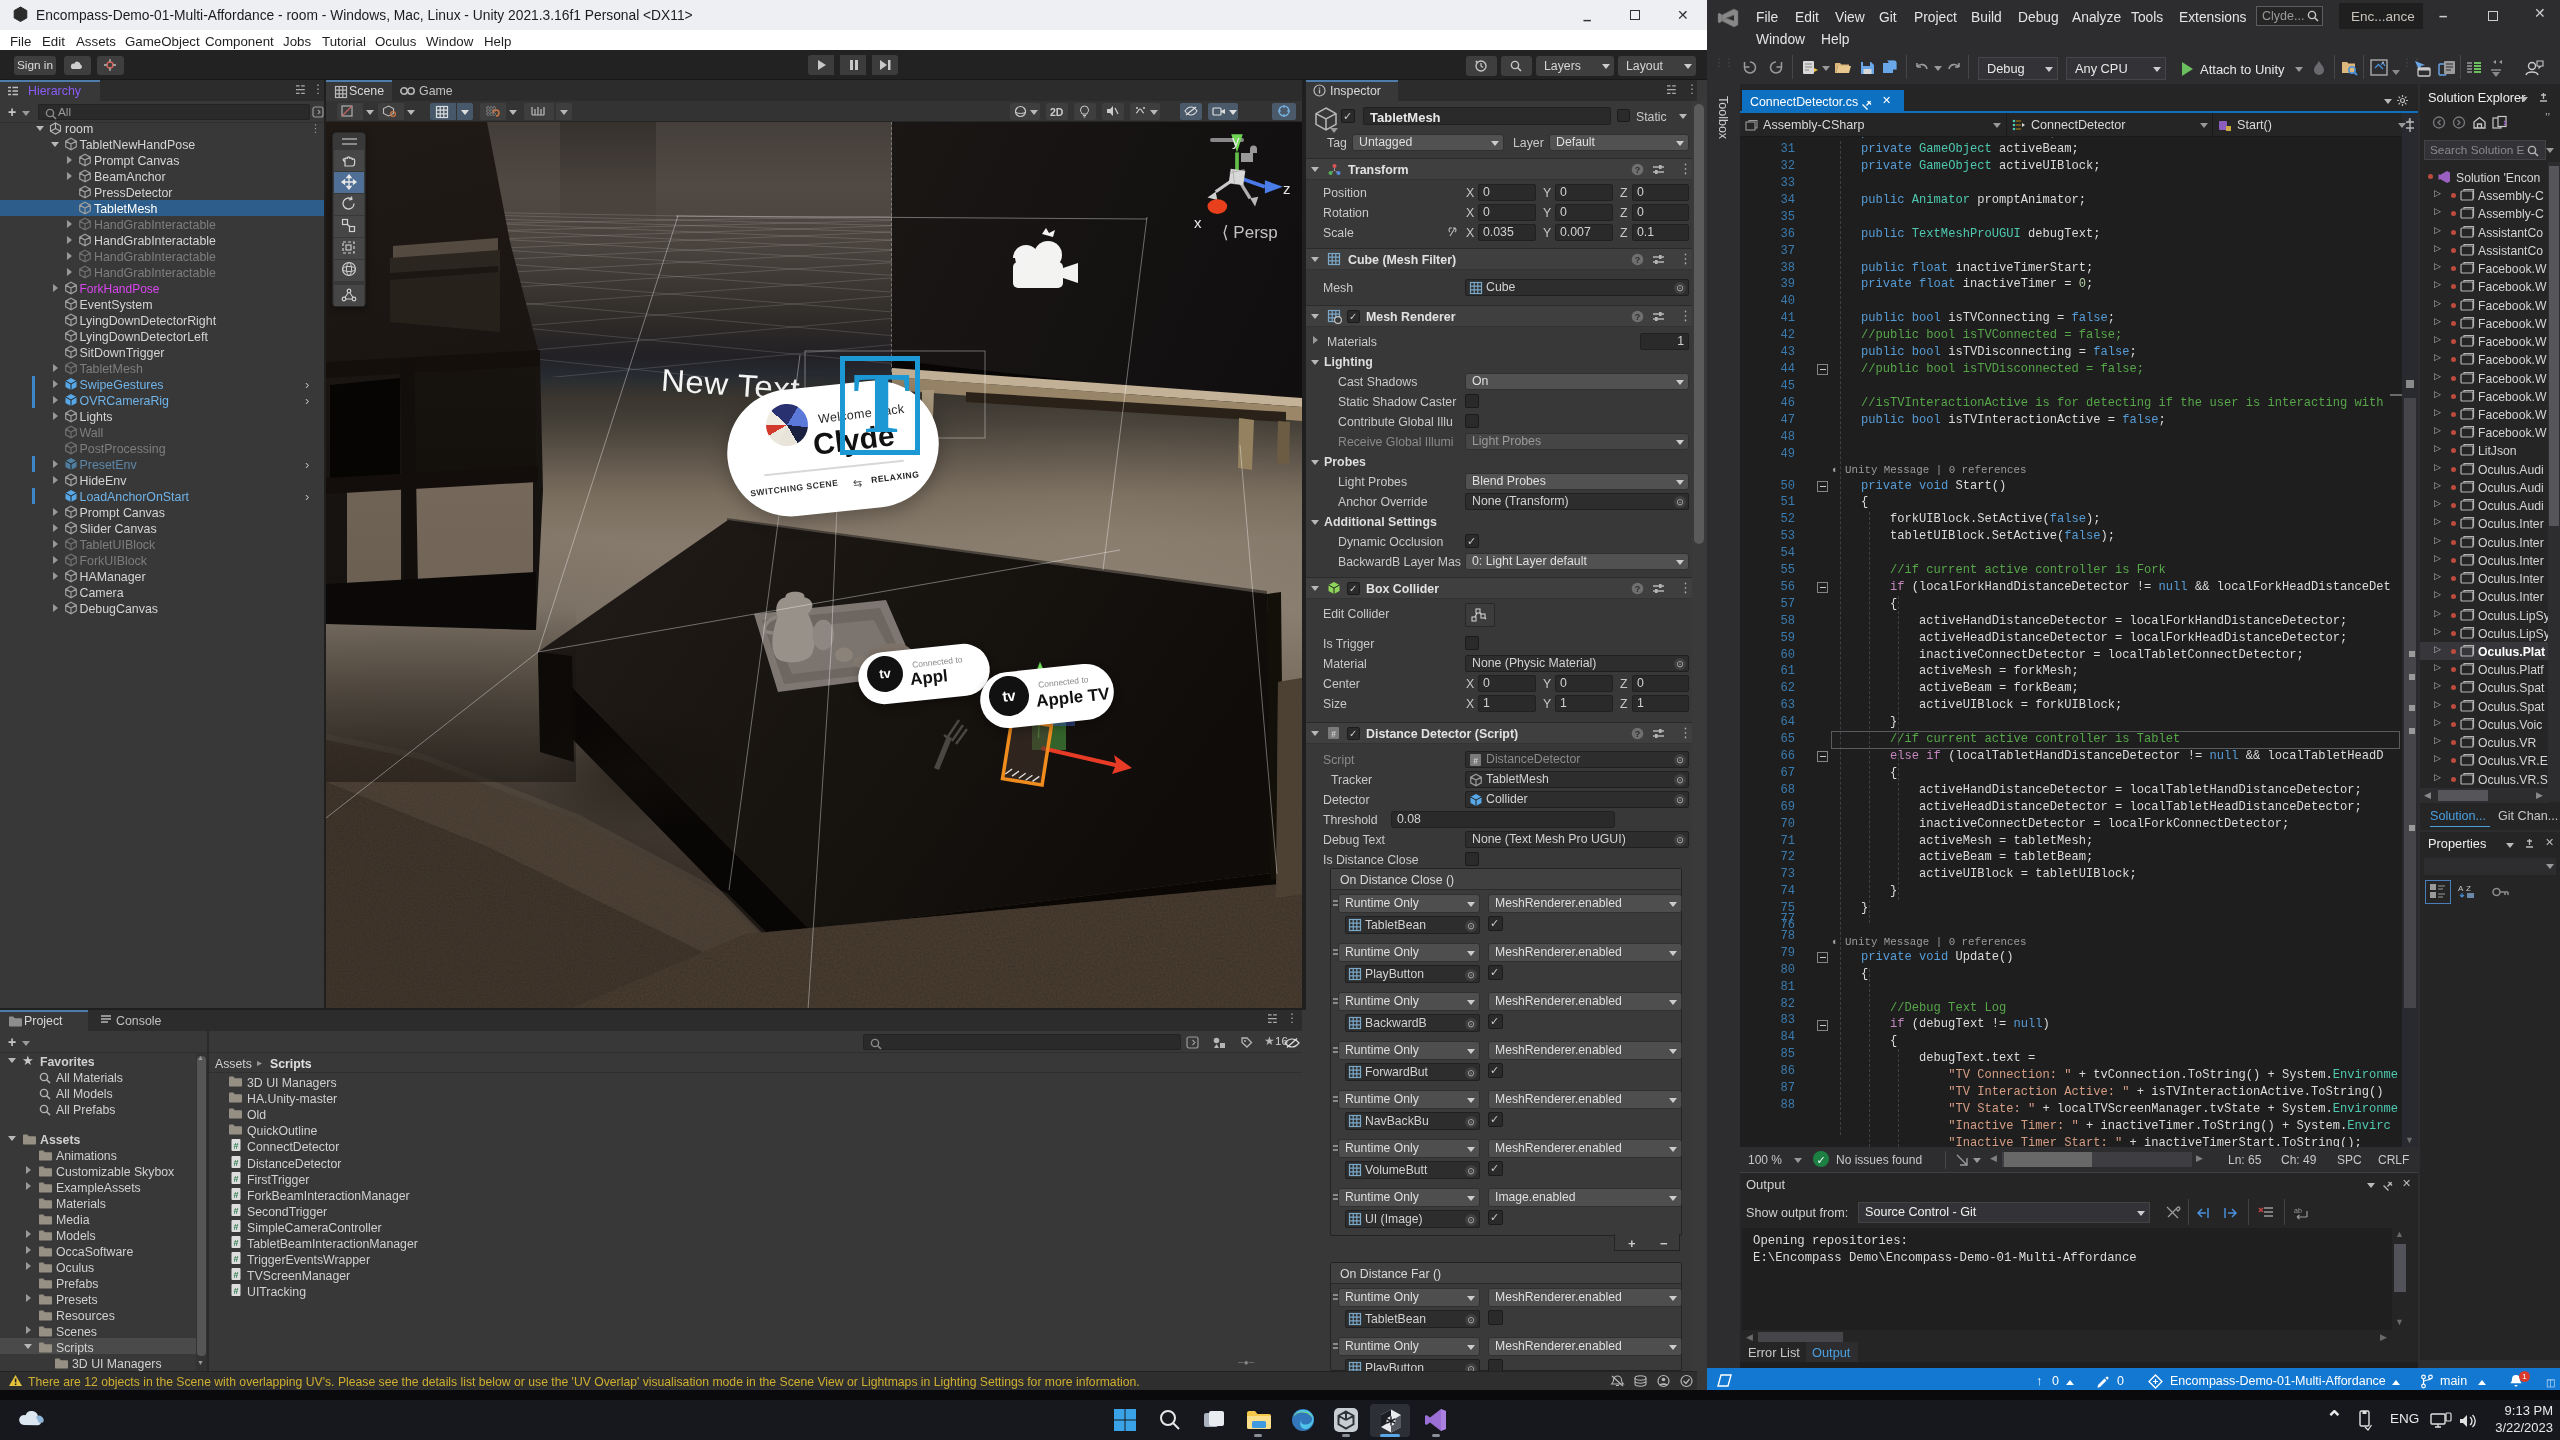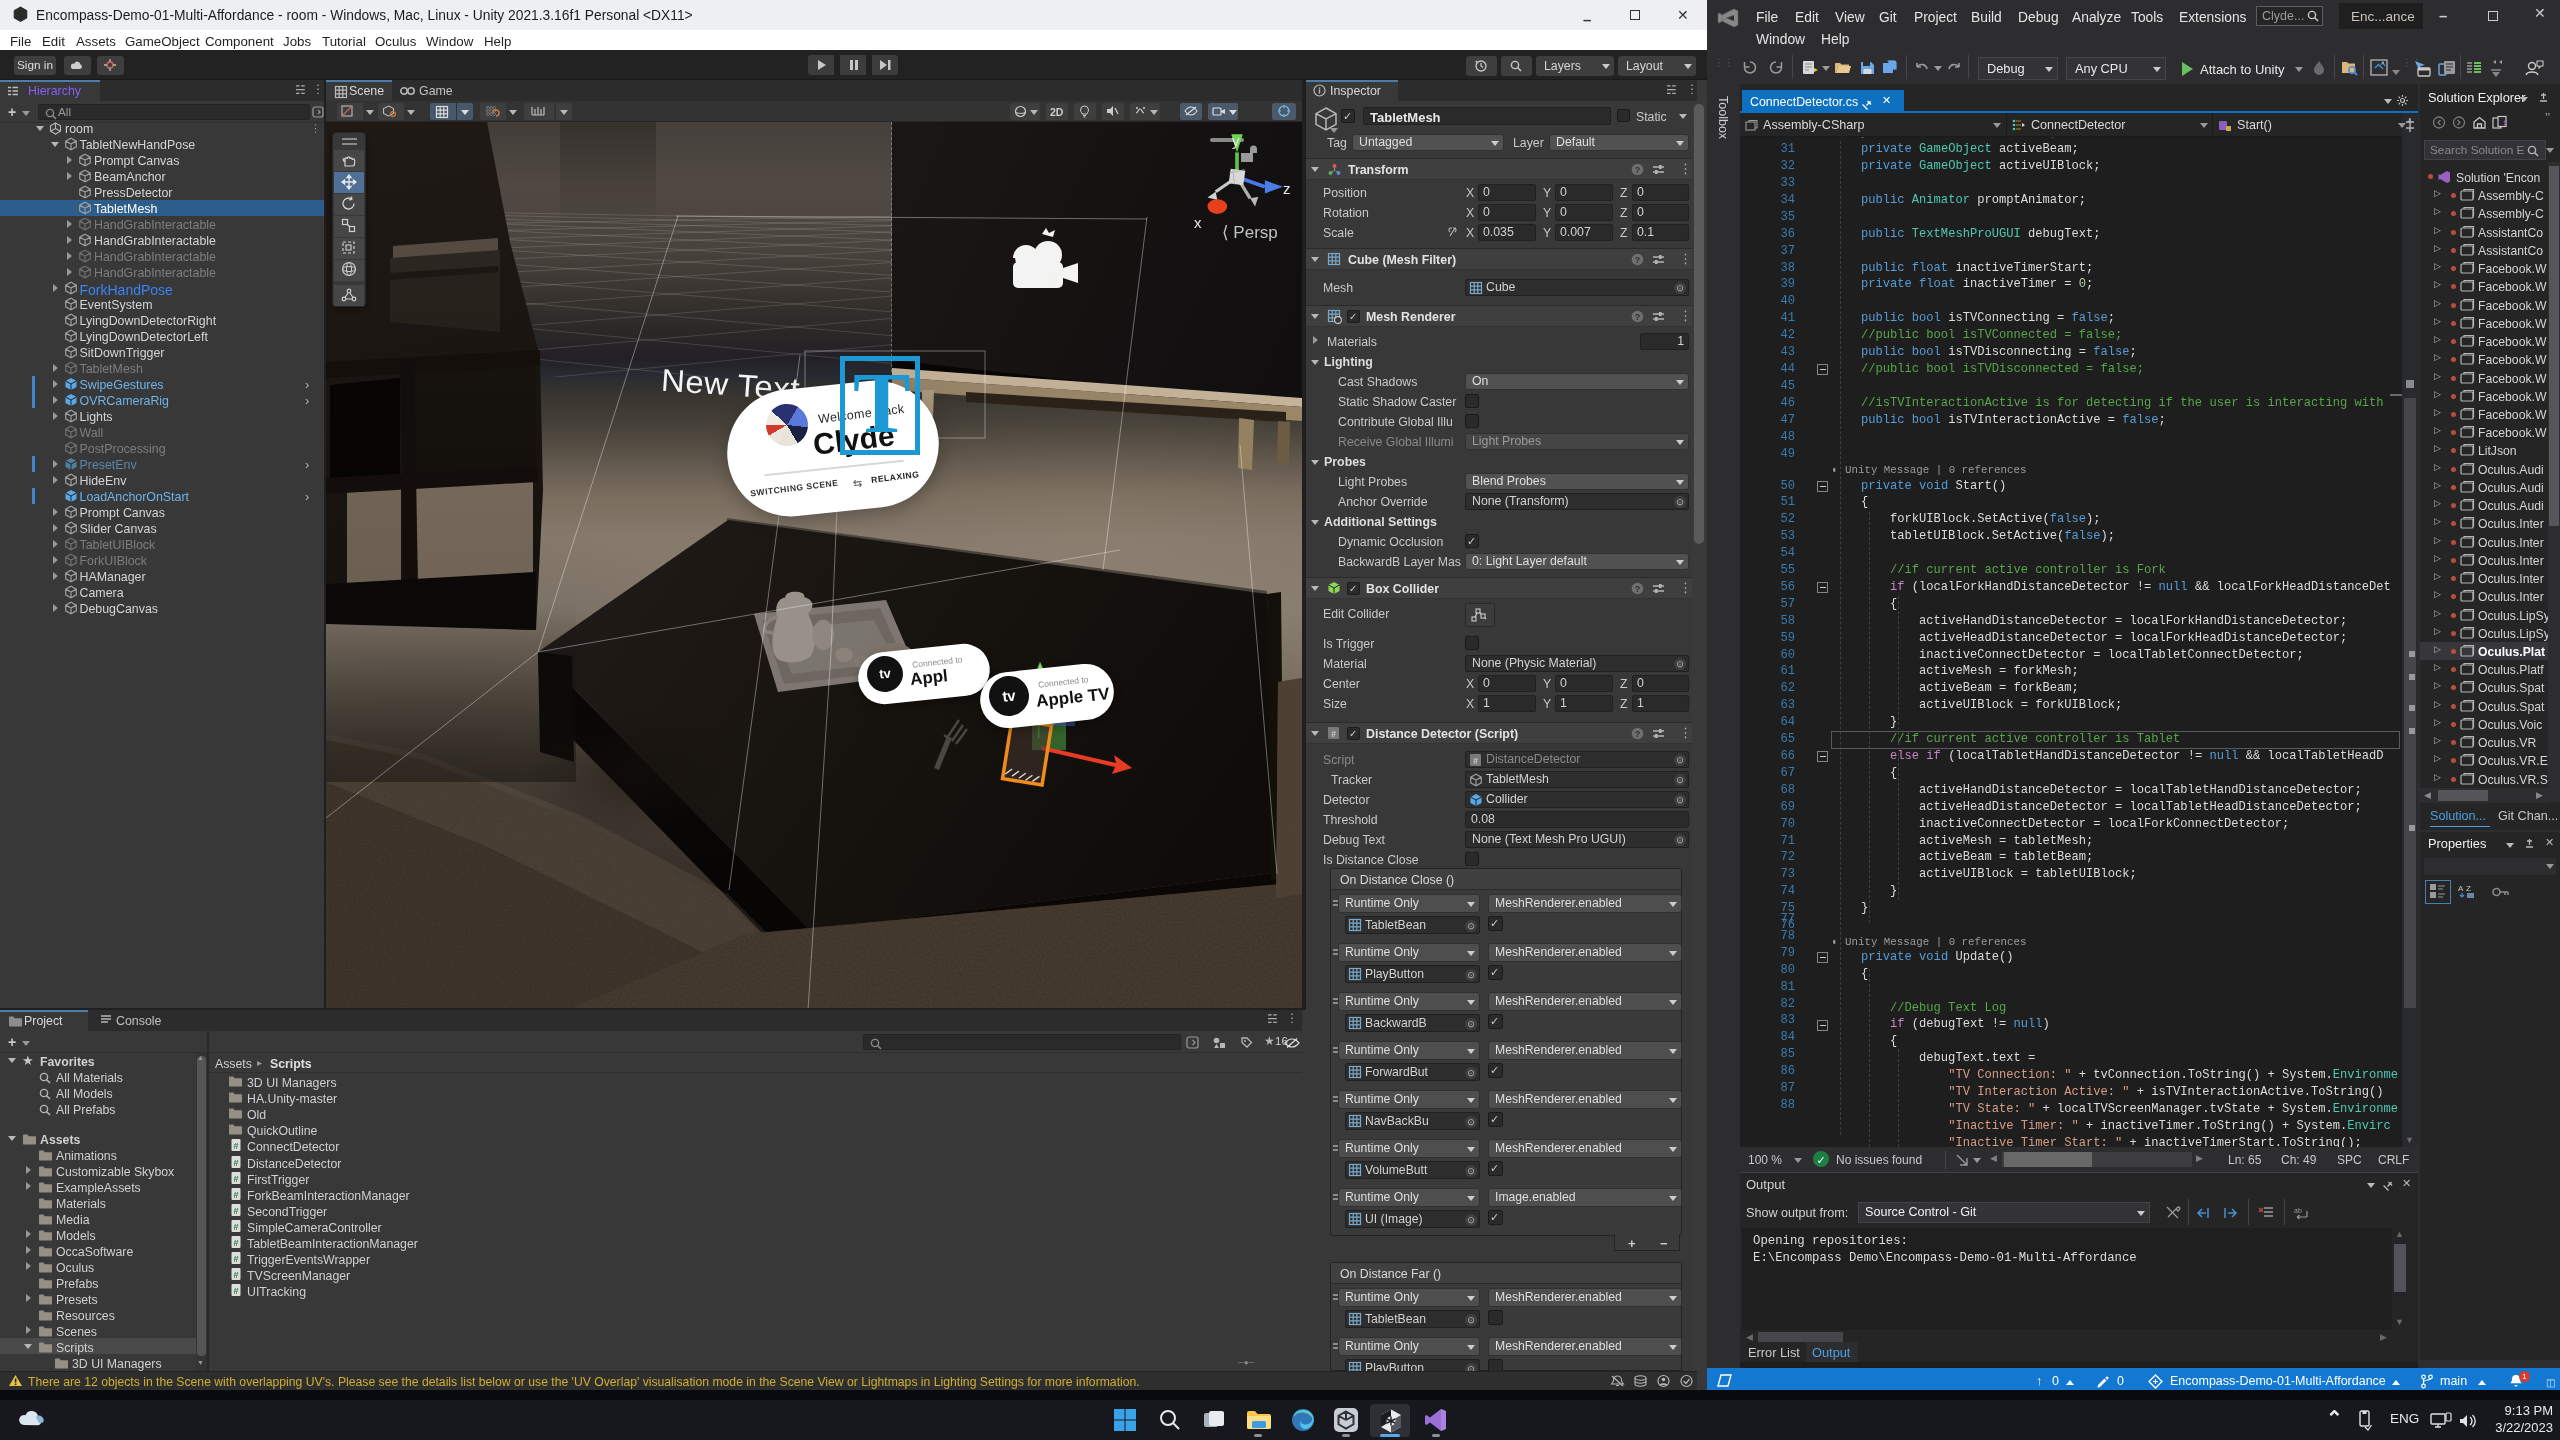--- a/index.html
+++ b/index.html
@@ -169,21 +169,21 @@
 <div style="position:absolute;left:94.0px;top:251px;font-size:12.4px;color:#7e7e7e;font-weight:400;white-space:nowrap;line-height:1;">HandGrabInteractable</div>
 <div class="tri" style="left:67.0px;top:268px"></div>
 <svg width="14" height="14" style="left:78.0px;top:265px;color:#6f6f6f">
     <use href="#cube"></use>
   </svg>
 <div style="position:absolute;left:94.0px;top:267px;font-size:12.4px;color:#7e7e7e;font-weight:400;white-space:nowrap;line-height:1;">HandGrabInteractable</div>
 <div class="tri" style="left:52.5px;top:284px"></div>
 <svg width="14" height="14" style="left:63.5px;top:281px;color:#9e9e9e">
     <use href="#cube"></use>
   </svg>
-<div style="position:absolute;left:79.5px;top:283px;font-size:14px;color:#3b82f6;font-weight:400;white-space:nowrap;line-height:1;">ForkHandPose</div>
+<div style="position:absolute;left:79.5px;top:283px;font-size:12px;color:#d946ef;font-weight:400;white-space:nowrap;line-height:1;">ForkHandPose</div>
 <svg width="14" height="14" style="left:63.5px;top:297px;color:#9e9e9e">
     <use href="#cube"></use>
   </svg>
 <div style="position:absolute;left:79.5px;top:299px;font-size:12.4px;color:#d4d4d4;font-weight:400;white-space:nowrap;line-height:1;">EventSystem</div>
 <svg width="14" height="14" style="left:63.5px;top:313px;color:#9e9e9e">
     <use href="#cube"></use>
   </svg>
 <div style="position:absolute;left:79.5px;top:315px;font-size:12.4px;color:#d4d4d4;font-weight:400;white-space:nowrap;line-height:1;">LyingDownDetectorRight</div>
 <svg width="14" height="14" style="left:63.5px;top:329px;color:#9e9e9e">
     <use href="#cube"></use>
@@ -792,21 +792,21 @@
 <div style="position:absolute;left:1465px;top:771px;width:224px;height:17px;background:#2d2d2d;border:1px solid #202020;border-radius:2px;color:#d2d2d2;font-size:12.3px;line-height:15px;padding-left:20px;white-space:nowrap;overflow:hidden">TabletMesh<div class="dot">⊙</div></div>
 <svg width="15" height="15" style="left:1469px;top:773px;color:#999">
     <use href="#cube"></use>
   </svg>
 <div style="position:absolute;left:1323px;top:794px;font-size:12.3px;color:#c9c9c9;font-weight:400;white-space:nowrap;line-height:1;">Detector</div>
 <div style="position:absolute;left:1465px;top:791px;width:224px;height:17px;background:#2d2d2d;border:1px solid #202020;border-radius:2px;color:#d2d2d2;font-size:12.3px;line-height:15px;padding-left:20px;white-space:nowrap;overflow:hidden">Collider<div class="dot">⊙</div></div>
 <svg width="14" height="14" style="left:1469px;top:793px;color:#58a8e8">
     <use href="#fcube"></use>
   </svg>
 <div style="position:absolute;left:1323px;top:814px;font-size:12.3px;color:#c9c9c9;font-weight:400;white-space:nowrap;line-height:1;">Threshold</div>
-<div style="position:absolute;left:1465px;top:811px;width:224px;height:17px;background:#2a2a2a;border:1px solid #212121;border-radius:3px;color:#d2d2d2;font-size:12.3px;line-height:15px;padding-left:5px">0.08</div>
+<div style="position:absolute;left:1391px;top:811px;width:224px;height:17px;background:#2a2a2a;border:1px solid #212121;border-radius:3px;color:#d2d2d2;font-size:12.3px;line-height:15px;padding-left:5px">0.08</div>
 <div style="position:absolute;left:1323px;top:834px;font-size:12.3px;color:#c9c9c9;font-weight:400;white-space:nowrap;line-height:1;">Debug Text</div>
 <div style="position:absolute;left:1465px;top:831px;width:224px;height:17px;background:#2d2d2d;border:1px solid #202020;border-radius:2px;color:#d2d2d2;font-size:12.3px;line-height:15px;padding-left:6px;white-space:nowrap;overflow:hidden">None (Text Mesh Pro UGUI)<div class="dot">⊙</div></div>
 <div style="position:absolute;left:1323px;top:854px;font-size:12.3px;color:#c9c9c9;font-weight:400;white-space:nowrap;line-height:1;">Is Distance Close</div>
 <div style="position:absolute;left:1465px;top:852px;width:14px;height:14px;background:#2a2a2a;border:1px solid #1b1b1b;border-radius:2px"></div>
 <div style="position:absolute;left:1330px;top:868px;width:352px;height:368px;background:#3a3a3a;border:1px solid #232323;border-radius:2px"></div>
 <div style="position:absolute;left:1331px;top:869px;width:350px;height:21px;background:#404040;border-bottom:1px solid #2a2a2a"></div>
 <div style="position:absolute;left:1340px;top:874px;font-size:12.3px;color:#d8d8d8;font-weight:400;white-space:nowrap;line-height:1;">On Distance Close ()</div>
 <div style="position:absolute;left:1333px;top:900px;width:8px;height:2px;background:#8a8a8a"></div>
 <div style="position:absolute;left:1333px;top:904px;width:8px;height:2px;background:#8a8a8a"></div>
 <div style="position:absolute;left:1338px;top:894px;width:142px;height:19px;background:#4e4e4e;border:1px solid #303030;border-radius:3px;color:#dfdfdf;font-size:12.2px;line-height:17px;padding-left:6px">Runtime Only<div class="dda" style="top:7px"></div></div>

